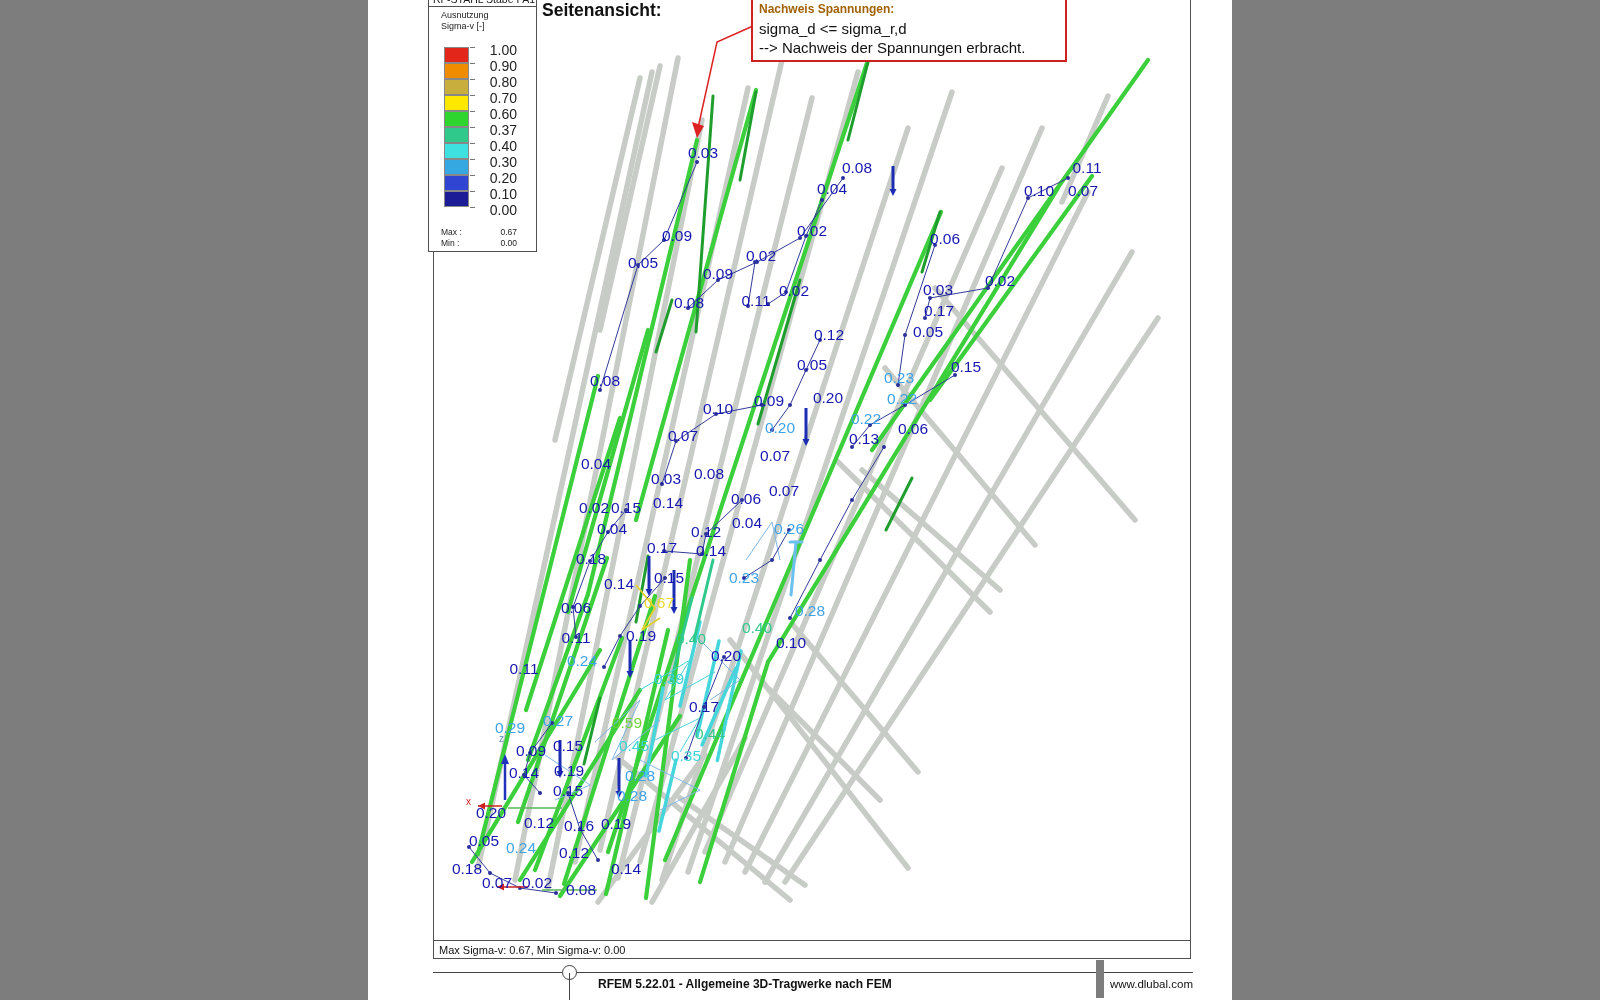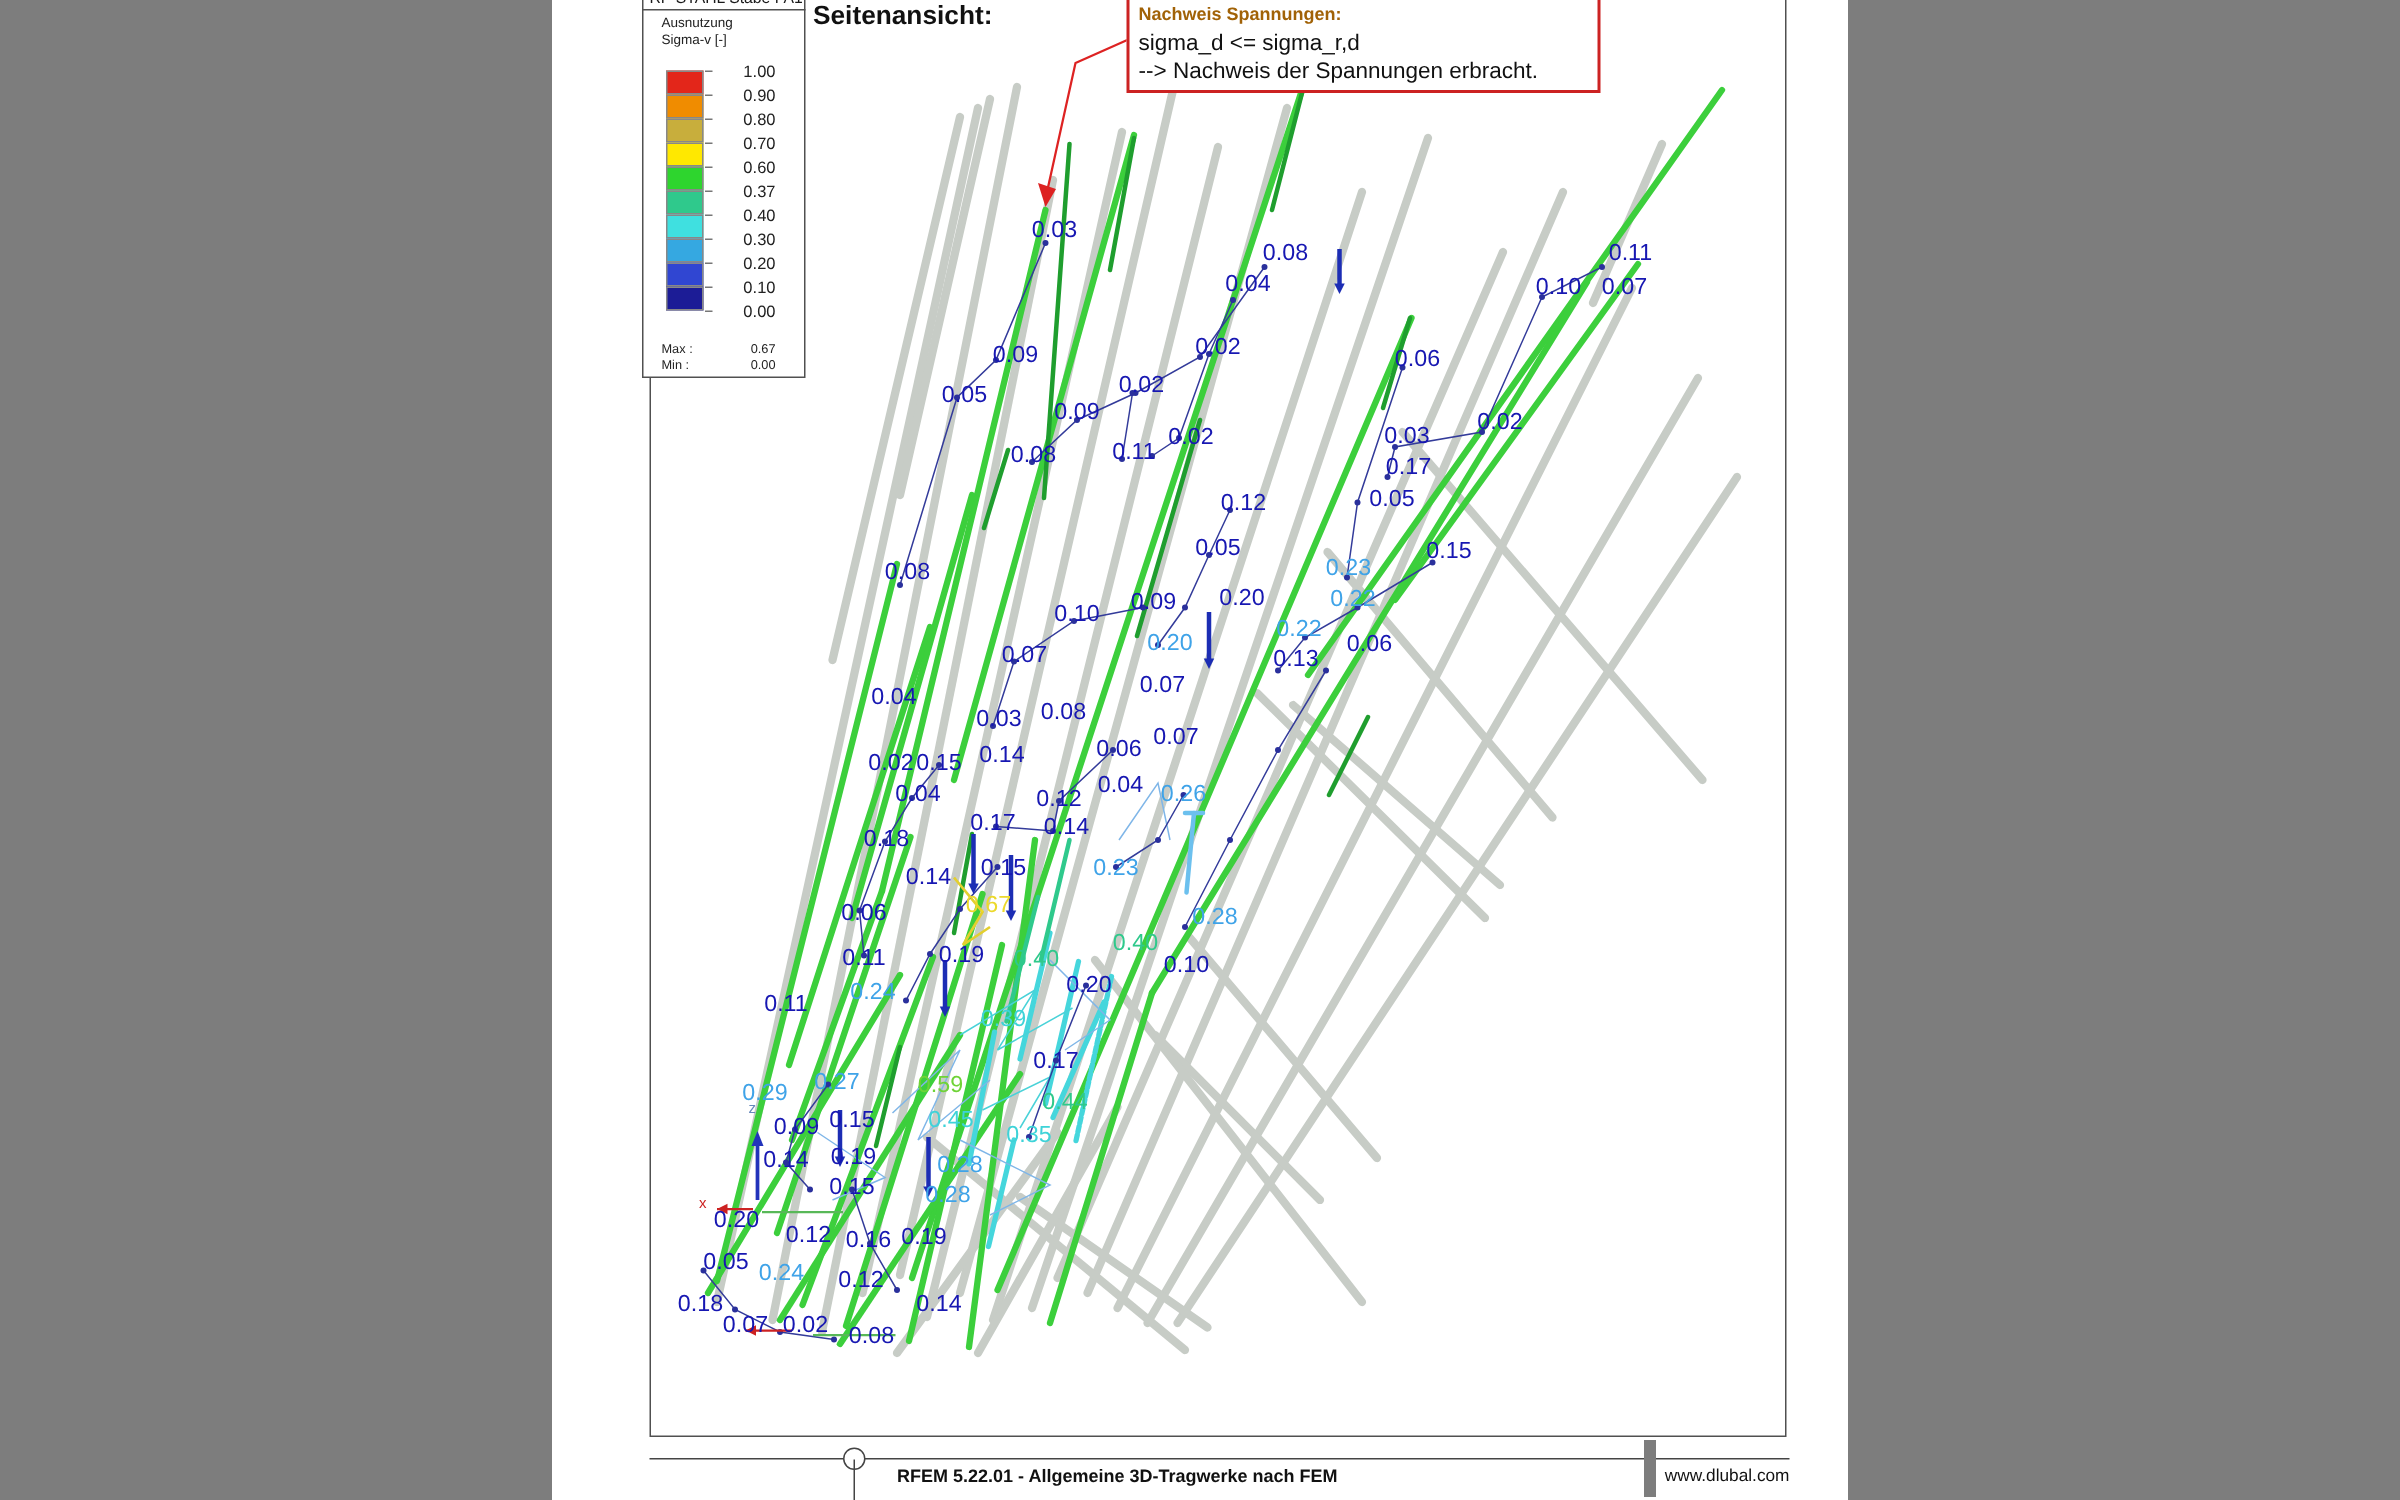--- a/index.html
+++ b/index.html
@@ -9,21 +9,21 @@
   .page{left:368px;top:0;width:864px;height:1000px;background:#ffffff;}
   .frame{left:433px;top:-6px;width:758px;height:964px;border:1px solid #505050;background:#fff;box-sizing:border-box;}
   .drawing-svg{left:434px;top:0;width:757px;height:940px;}
   
   .legend-box{left:428px;top:-20px;width:109px;height:272px;border:1px solid #505050;background:#fff;box-sizing:border-box;}
   .legend-sep{left:428px;top:6px;width:109px;height:1px;background:#505050;}
   .module-header{left:433px;top:-7px;width:100px;font-size:10.5px;color:#1a1a1a;white-space:nowrap;}
   .legend-title{left:441px;font-size:9px;color:#222;}
   .scale-cell{left:444px;width:25px;height:16px;box-sizing:border-box;border:0.5px solid #888;}
   .scale-tick{left:470px;width:5px;height:1px;background:#777;}
-  .scale-val{left:480px;width:37px;text-align:right;font-size:11px;color:#222;}
+  .scale-val{left:480px;width:37px;text-align:right;font-size:14px;color:#222;}
   .mm-label{left:441px;font-size:8.5px;color:#222;}
   .mm-value{left:480px;width:37px;text-align:right;font-size:8.5px;color:#222;}
   
   .view-title{left:542px;top:0;font-size:17.5px;font-weight:bold;color:#111;}
   .note-box{left:751px;top:-3px;width:316px;border:2px solid #cc2222;background:#fff;padding:1px 6px 3px 6px;box-sizing:border-box;}
   .note-box .t{font-size:12px;font-weight:bold;color:#a16207;line-height:19px;}
   .note-box .l{font-size:15px;color:#111;line-height:19px;}
   
   .status-bar{left:433px;top:940px;width:758px;height:19px;border:1px solid #505050;background:#fff;
               box-sizing:border-box;font-size:11px;color:#111;padding:3px 0 0 5px;}
@@ -408,19 +408,20 @@
   <div class="abs mm-label" style="top:238px">Min :</div>
   <div class="abs mm-value" style="top:238px">0.00</div>
 
   <div class="abs view-title">Seitenansicht:</div>
   <div class="abs note-box">
     <div class="t">Nachweis Spannungen:</div>
     <div class="l">sigma_d &lt;= sigma_r,d</div>
     <div class="l">--&gt; Nachweis der Spannungen erbracht.</div>
   </div>
 
+  <div class="abs status-bar">Max Sigma-v: 0.67, Min Sigma-v: 0.00</div>
   <div class="abs footer-rule"></div>
   <div class="abs footer-circle"></div>
   <div class="abs footer-vline"></div>
   <div class="abs footer-program">RFEM 5.22.01 - Allgemeine 3D-Tragwerke nach FEM</div>
   <div class="abs footer-bar"></div>
   <div class="abs footer-site2">www.dlubal.com</div>
 </div>
 
 </body></html>

